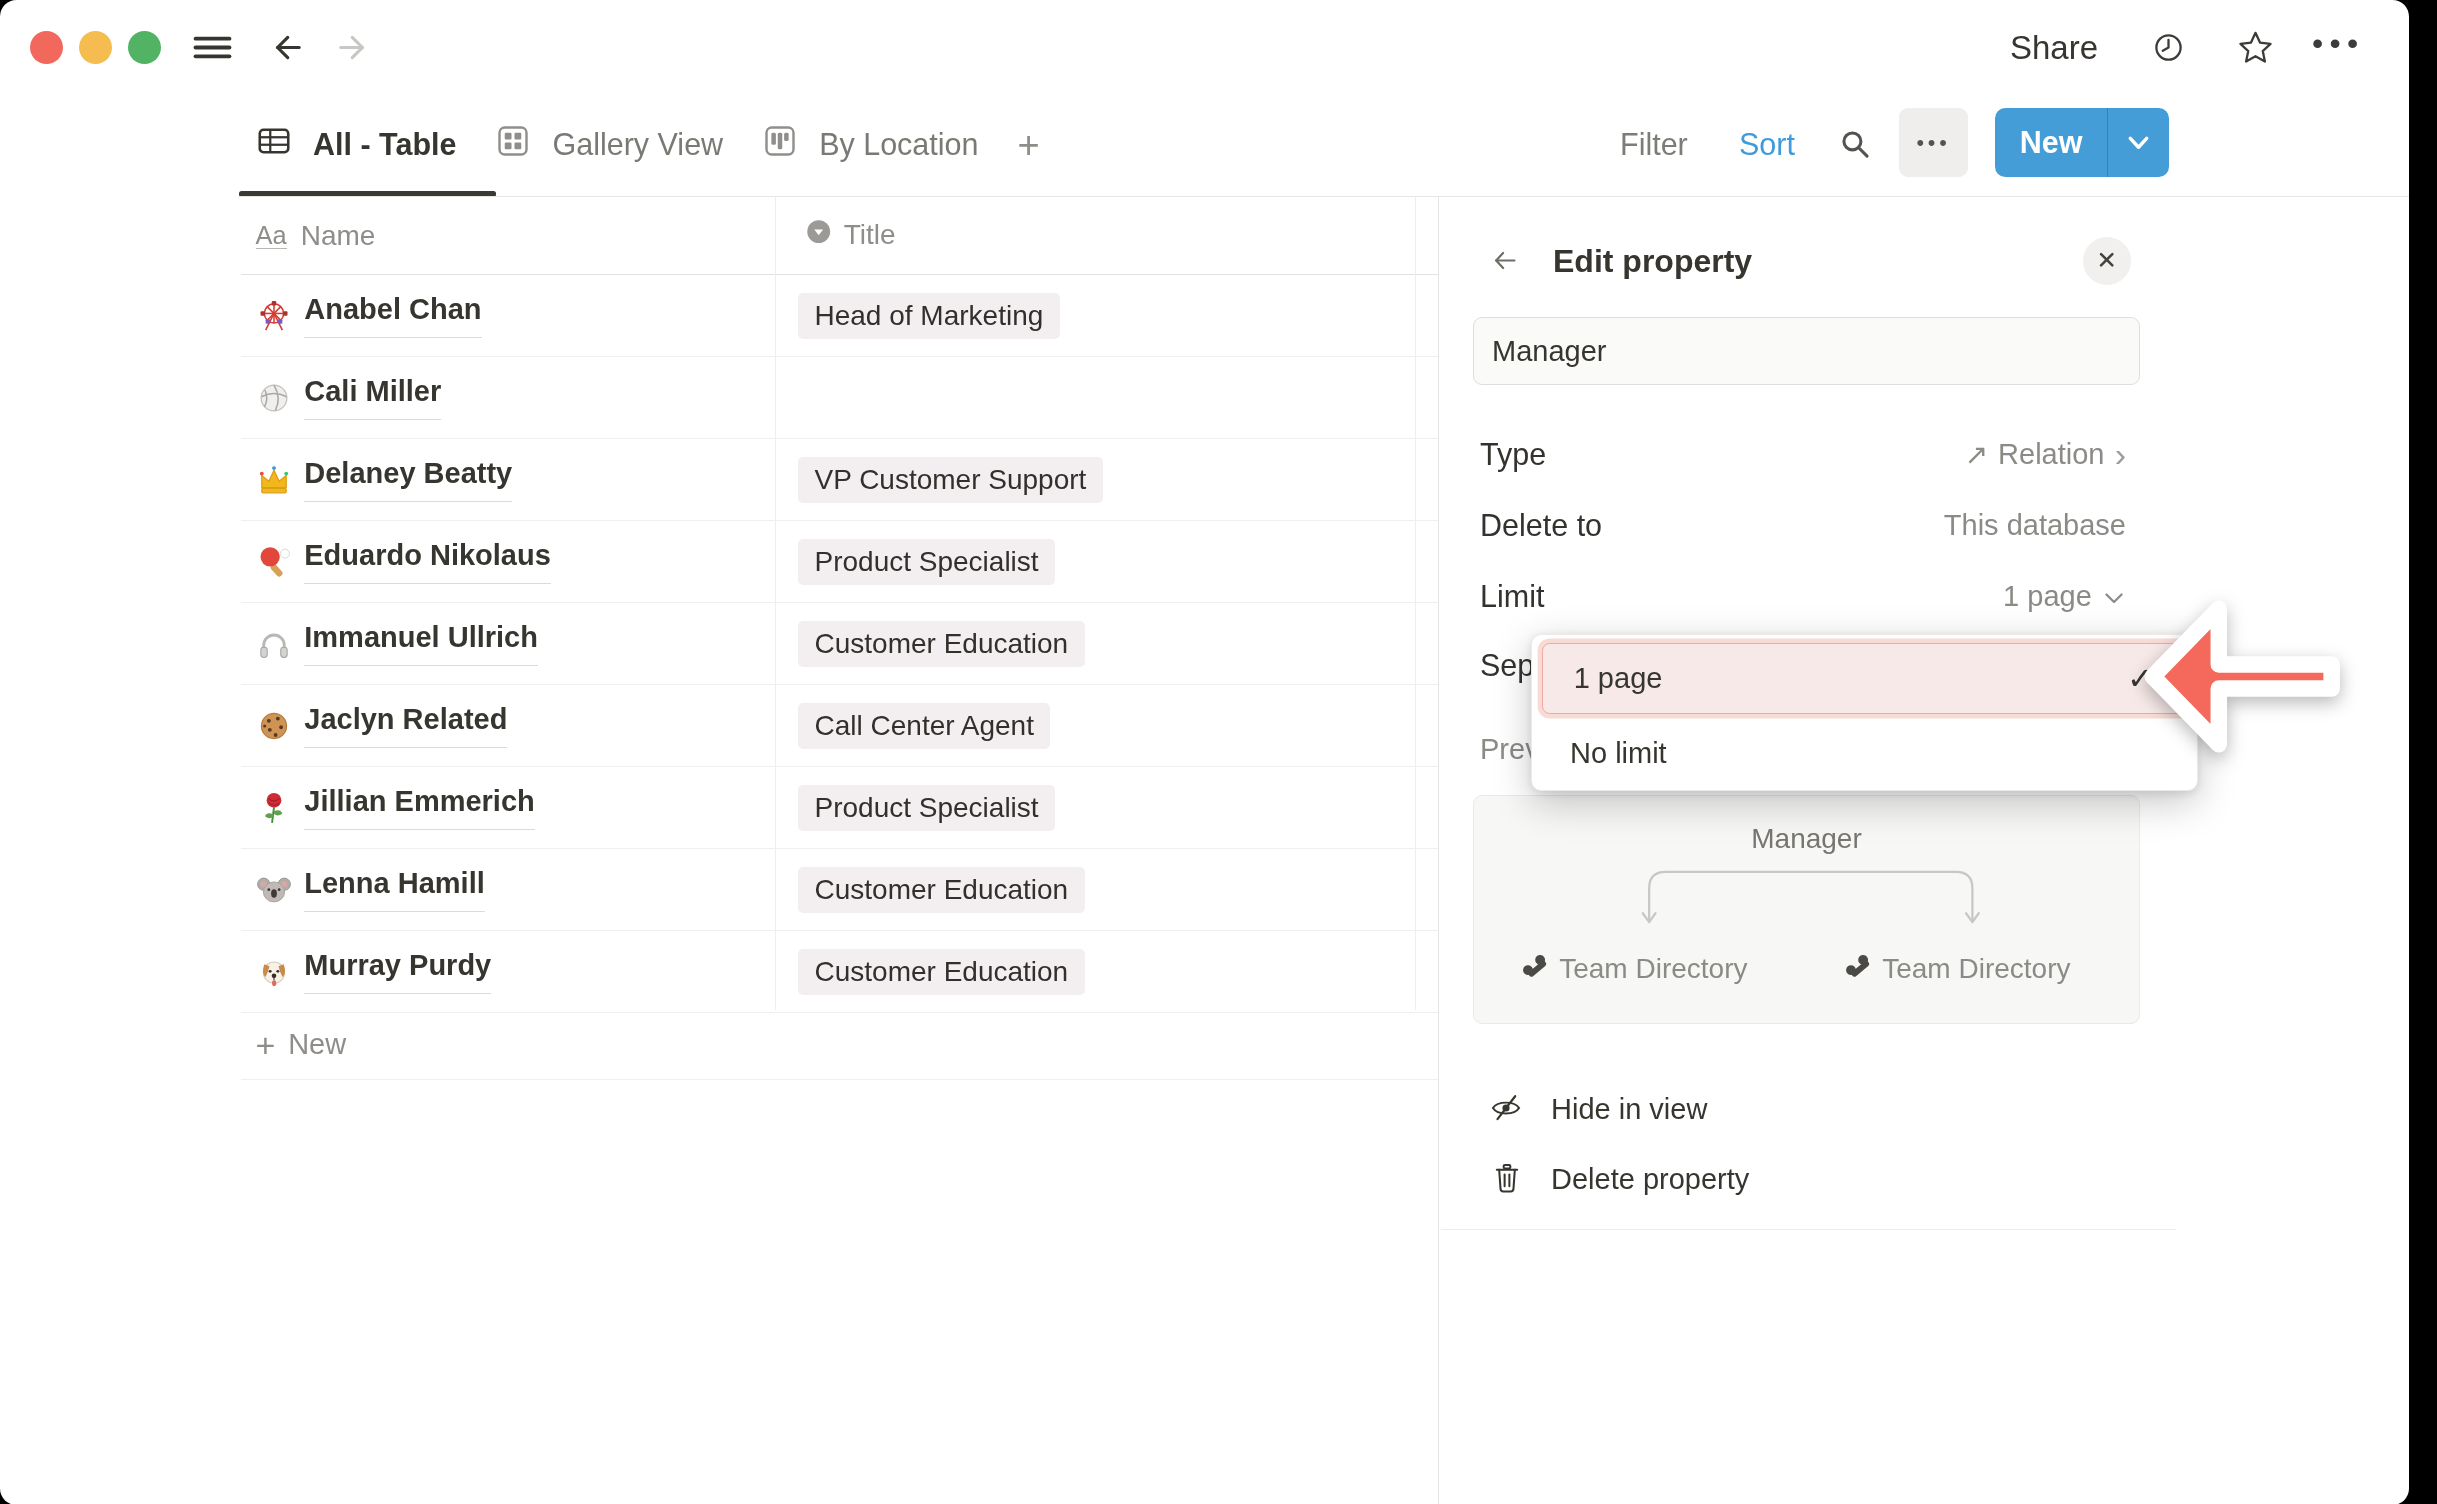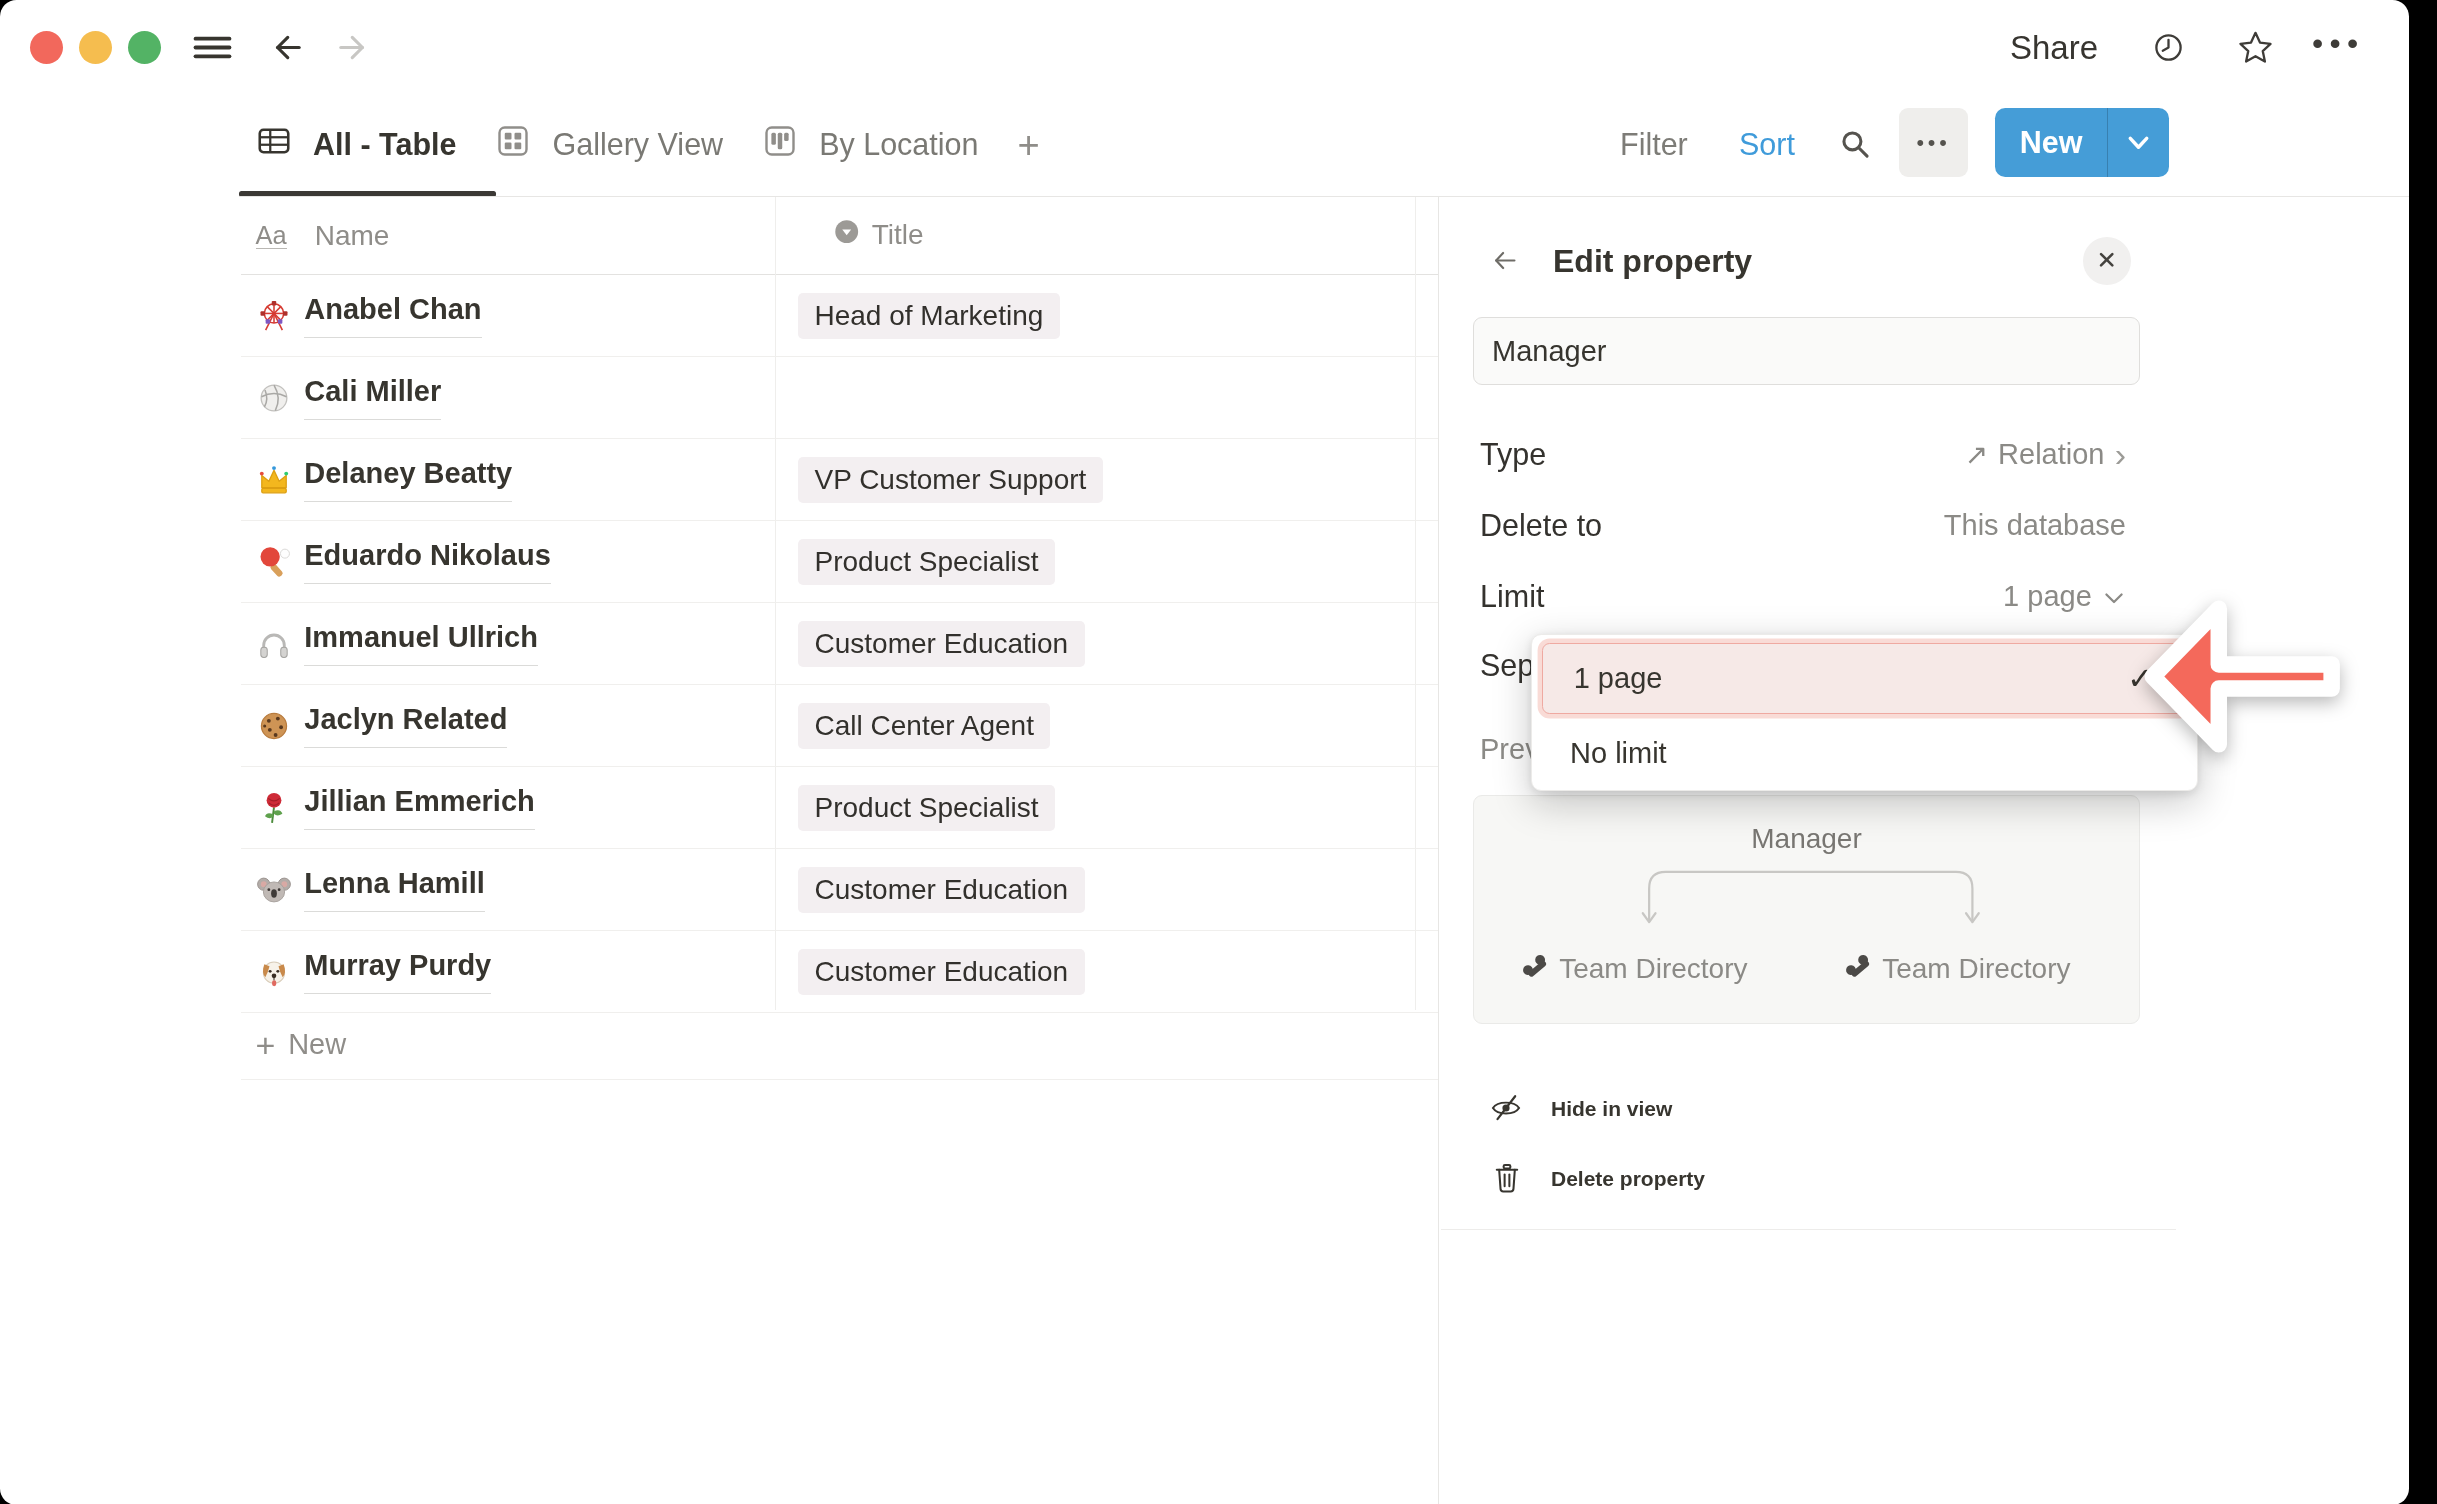--- a/index.html
+++ b/index.html
@@ -30,21 +30,21 @@
   .tabs-divider{left:239px;top:196px;width:2170px;height:1.3px;background:#E7E6E4;}
   .filter{left:1620px;top:127px;font-size:30.5px;color:#7D7C77;}
   .sort{left:1739px;top:127px;font-size:30.5px;color:#3F9BDA;}
   .more-btn{left:1899px;top:108px;width:69px;height:69px;border-radius:9px;background:#EFEEEC;display:flex;align-items:center;justify-content:center;}
   .more-btn span{font-size:21.6px;letter-spacing:3.8px;color:#55534E;}
   .new-btn{left:1995px;top:108px;width:174px;height:69px;border-radius:10.2px;background:#459DD7;display:flex;color:#fff;}
   .new-main{width:112px;display:flex;align-items:center;justify-content:center;font-size:30.5px;font-weight:700;border-right:1.3px solid rgba(0,0,0,0.18);}
   .new-chev{flex:1;display:flex;align-items:center;justify-content:center;}
 
   
-  .thead{left:241px;top:197px;width:1197px;height:77px;border-bottom:1.3px solid #E3E2E0;display:flex;align-items:center;color:#8F8D89;font-size:28px;gap:14px;}
+  .thead{left:241px;top:197px;width:1197px;height:77px;border-bottom:1.3px solid #E3E2E0;display:flex;align-items:center;color:#8F8D89;font-size:28px;}
   .aa{font-size:25.4px;border-bottom:1.9px solid #B9B7B3;line-height:1.05;margin-left:14.6px;margin-right:14px;color:#8F8D89;}
   .hname{width:505px;}
   .htitle{display:flex;align-items:center;gap:12.7px;}
   .vline{background:#EFEEEC;width:1.3px;top:197px;height:813px;}
   .v1{left:775px;} .v2{left:1415px;}
   .panel-divider{left:1438px;top:197px;width:1.3px;height:1307px;background:#E7E6E4;}
   .rows{left:241px;top:275px;width:1197px;}
   .trow{height:82px;box-sizing:border-box;border-bottom:1.3px solid #F0EFED;display:flex;align-items:center;}
   .cell-name{width:533px;display:flex;align-items:center;box-sizing:border-box;padding-left:14.6px;gap:12.7px;}
   .nm{font-size:29px;font-weight:700;color:#37352F;border-bottom:1.9px solid rgba(55,53,47,0.18);padding-bottom:11px;white-space:nowrap;}
@@ -72,21 +72,21 @@
   .opt-sel{position:absolute;left:10.2px;top:8.3px;right:10.2px;height:71px;box-sizing:border-box;background:#F6E9E7;border:1.9px solid #EFA9A1;border-radius:7.6px;box-shadow:0 0 0 4.4px #F9DBD6;display:flex;align-items:center;justify-content:space-between;padding:0 33px 0 30.5px;font-size:29px;color:#37352F;}
   .opt-sel .check{font-size:30.5px;color:#37352F;}
   .opt-plain{position:absolute;left:38px;top:102px;font-size:29px;color:#37352F;}
 
   .preview-card{left:1473px;top:795px;width:667px;height:229px;box-sizing:border-box;background:#F7F7F5;border:1.3px solid #EAEAE8;border-radius:9px;}
   .pv-src{position:absolute;left:0;top:27px;width:100%;text-align:center;font-size:28px;color:#787672;}
   .pv-target{display:flex;align-items:center;gap:10.2px;font-size:28px;color:#8B8A86;}
   .pvt1{left:1520px;top:951px;} .pvt2{left:1843px;top:951px;}
   .action-row{display:flex;align-items:center;gap:28px;}
   .act-hide{left:1489px;top:1091px;} .act-del{left:1491px;top:1161px;}
-  .action-row .alabel{font-size:21px;color:#37352F;font-weight:700;}
+  .action-row .alabel{font-size:29px;color:#37352F;font-weight:400;}
   .panel-bottom-divider{left:1441px;top:1229px;width:735px;height:1.3px;background:#EDECEA;}
 
   .big-arrow{left:2130px;top:594px;z-index:100;filter:drop-shadow(0 6.3px 9px rgba(0,0,0,0.28));}
 </style>
 </head>
 <body>
 
 <div class="window">
 
   <span class="tl red"></span>

